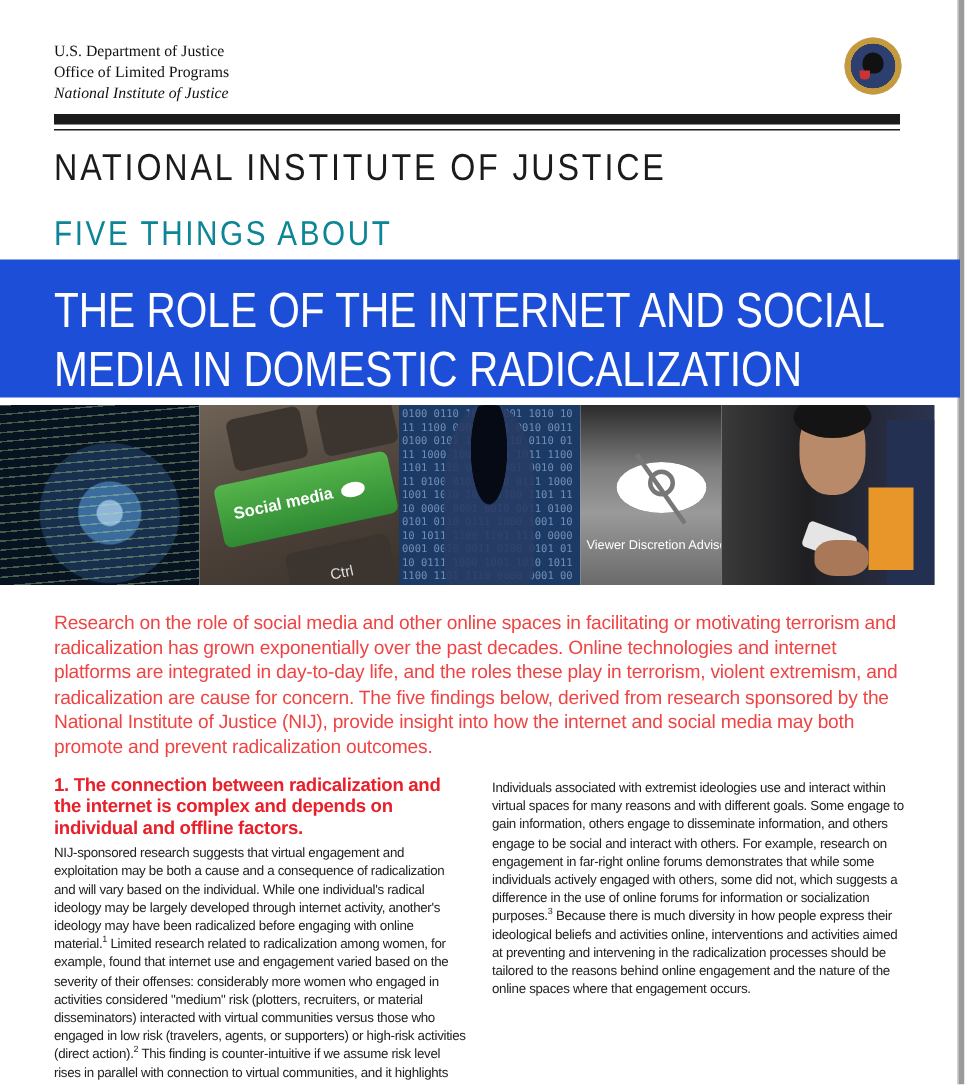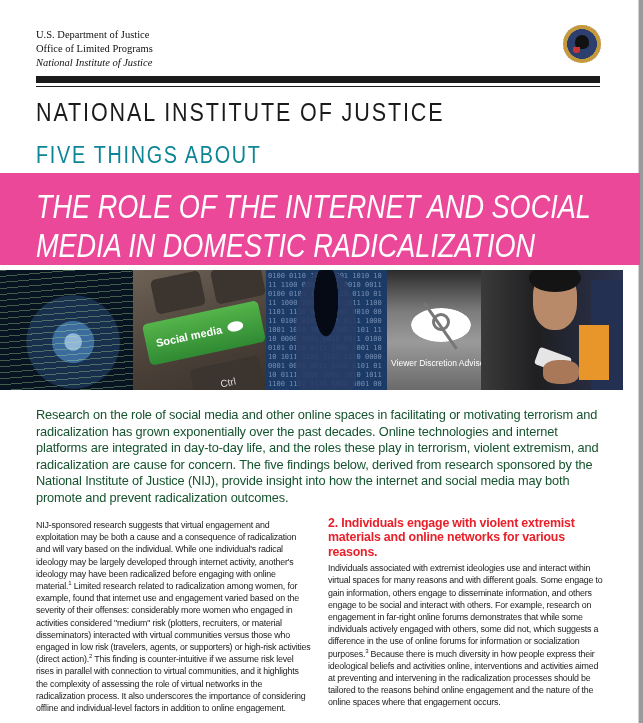--- a/index.html
+++ b/index.html
@@ -39,21 +39,21 @@
   }
   .nij-title {
     position: absolute; left: 36px; top: 98px; font-size: 25px; letter-spacing: 2.2px;
     color: #1b1b1b; font-weight: normal; transform: scaleX(0.86); transform-origin: left;
   }
   .five-things {
     position: absolute; left: 36px; top: 142px; font-size: 23px; letter-spacing: 2px;
     color: #0c8596; transform: scaleX(0.86); transform-origin: left;
   }
   .band {
-    position: absolute; left: 0; top: 173px; width: 640px; height: 92px; background: #ec4899; font-style: italic;
+    position: absolute; left: 0; top: 173px; width: 640px; height: 92px; background: #1d4ed8;
   }
   .band-title {
     position: absolute; left: 36px; top: 14px; color: #fff; font-size: 33px; line-height: 39px;
     transform: scaleX(0.82); transform-origin: left; white-space: nowrap;
   }
   .photos {
     position: absolute; left: 0; top: 270px; width: 640px; height: 120px; display: flex;
   }
   .photo { position: relative; height: 120px; overflow: hidden; }
   .p1 { width: 133px; background: radial-gradient(circle at 55% 60%, #8fb5d9 0 8%, #3c6c9e 9% 20%, #18304d 21% 45%, #081322 46% 100%); }
@@ -129,21 +129,21 @@
   .p5 .phone {
     position: absolute; left: 55px; top: 82px; width: 34px; height: 18px; background: #e5e5e5;
     border-radius: 3px; transform: rotate(20deg);
   }
   .p5 .hand {
     position: absolute; left: 62px; top: 90px; width: 36px; height: 24px; background: #a87858;
     border-radius: 40%;
   }
   .intro {
     position: absolute; left: 36px; top: 407px; width: 570px; font-size: 12.8px; line-height: 16.6px;
-    color: #14532d; letter-spacing: -0.15px;
+    color: #ef4444; letter-spacing: -0.15px;
   }
   .col { position: absolute; top: 516px; width: 275px; }
   .col-left { left: 36px; }
   .col-right { left: 328px; }
   .col h2 {
     margin: 0; color: #e8202a; font-size: 12.4px; line-height: 14.4px; font-weight: bold;
     letter-spacing: -0.2px;
   }
   .col p {
     margin: 3px 0 0 0; font-size: 8.9px; line-height: 12.2px; color: #222; letter-spacing: -0.2px;
@@ -211,19 +211,19 @@
     <div class="head"></div>
     <div class="hair"></div>
     <div class="phone"></div>
     <div class="hand"></div>
   </div>
 </div>
 
 <div class="intro">Research on the role of social media and other online spaces in facilitating or motivating terrorism and radicalization has grown exponentially over the past decades. Online technologies and internet platforms are integrated in day-to-day life, and the roles these play in terrorism, violent extremism, and radicalization are cause for concern. The five findings below, derived from research sponsored by the National Institute of Justice (NIJ), provide insight into how the internet and social media may both promote and prevent radicalization outcomes.</div>
 
 <div class="col col-left">
+  <h2>1. The connection between radicalization and the internet is complex and depends on individual and offline factors.</h2>
   <p><span>NIJ-sponsored research suggests that virtual engagement and exploitation may be both a cause and a consequence of radicalization and will vary based on the individual. While one individual's radical ideology may be largely developed through internet activity, another's ideology may have been radicalized before engaging with online material.</span><sup>1</sup><span> Limited research related to radicalization among women, for example, found that internet use and engagement varied based on the severity of their offenses: considerably more women who engaged in activities considered "medium" risk (plotters, recruiters, or material disseminators) interacted with virtual communities versus those who engaged in low risk (travelers, agents, or supporters) or high-risk activities (direct action).</span><sup>2</sup><span> This finding is counter-intuitive if we assume risk level rises in parallel with connection to virtual communities, and it highlights the complexity of assessing the role of virtual networks in the radicalization process. It also underscores the importance of considering offline and individual-level factors in addition to online engagement.</span></p>
 </div>
 
 <div class="col col-right">
-  <h2>2. Individuals engage with violent extremist materials and online networks for various reasons.</h2>
   <p><span>Individuals associated with extremist ideologies use and interact within virtual spaces for many reasons and with different goals. Some engage to gain information, others engage to disseminate information, and others engage to be social and interact with others. For example, research on engagement in far-right online forums demonstrates that while some individuals actively engaged with others, some did not, which suggests a difference in the use of online forums for information or socialization purposes.</span><sup>3</sup><span> Because there is much diversity in how people express their ideological beliefs and activities online, interventions and activities aimed at preventing and intervening in the radicalization processes should be tailored to the reasons behind online engagement and the nature of the online spaces where that engagement occurs.</span></p>
 </div>
 
 </body></html>

